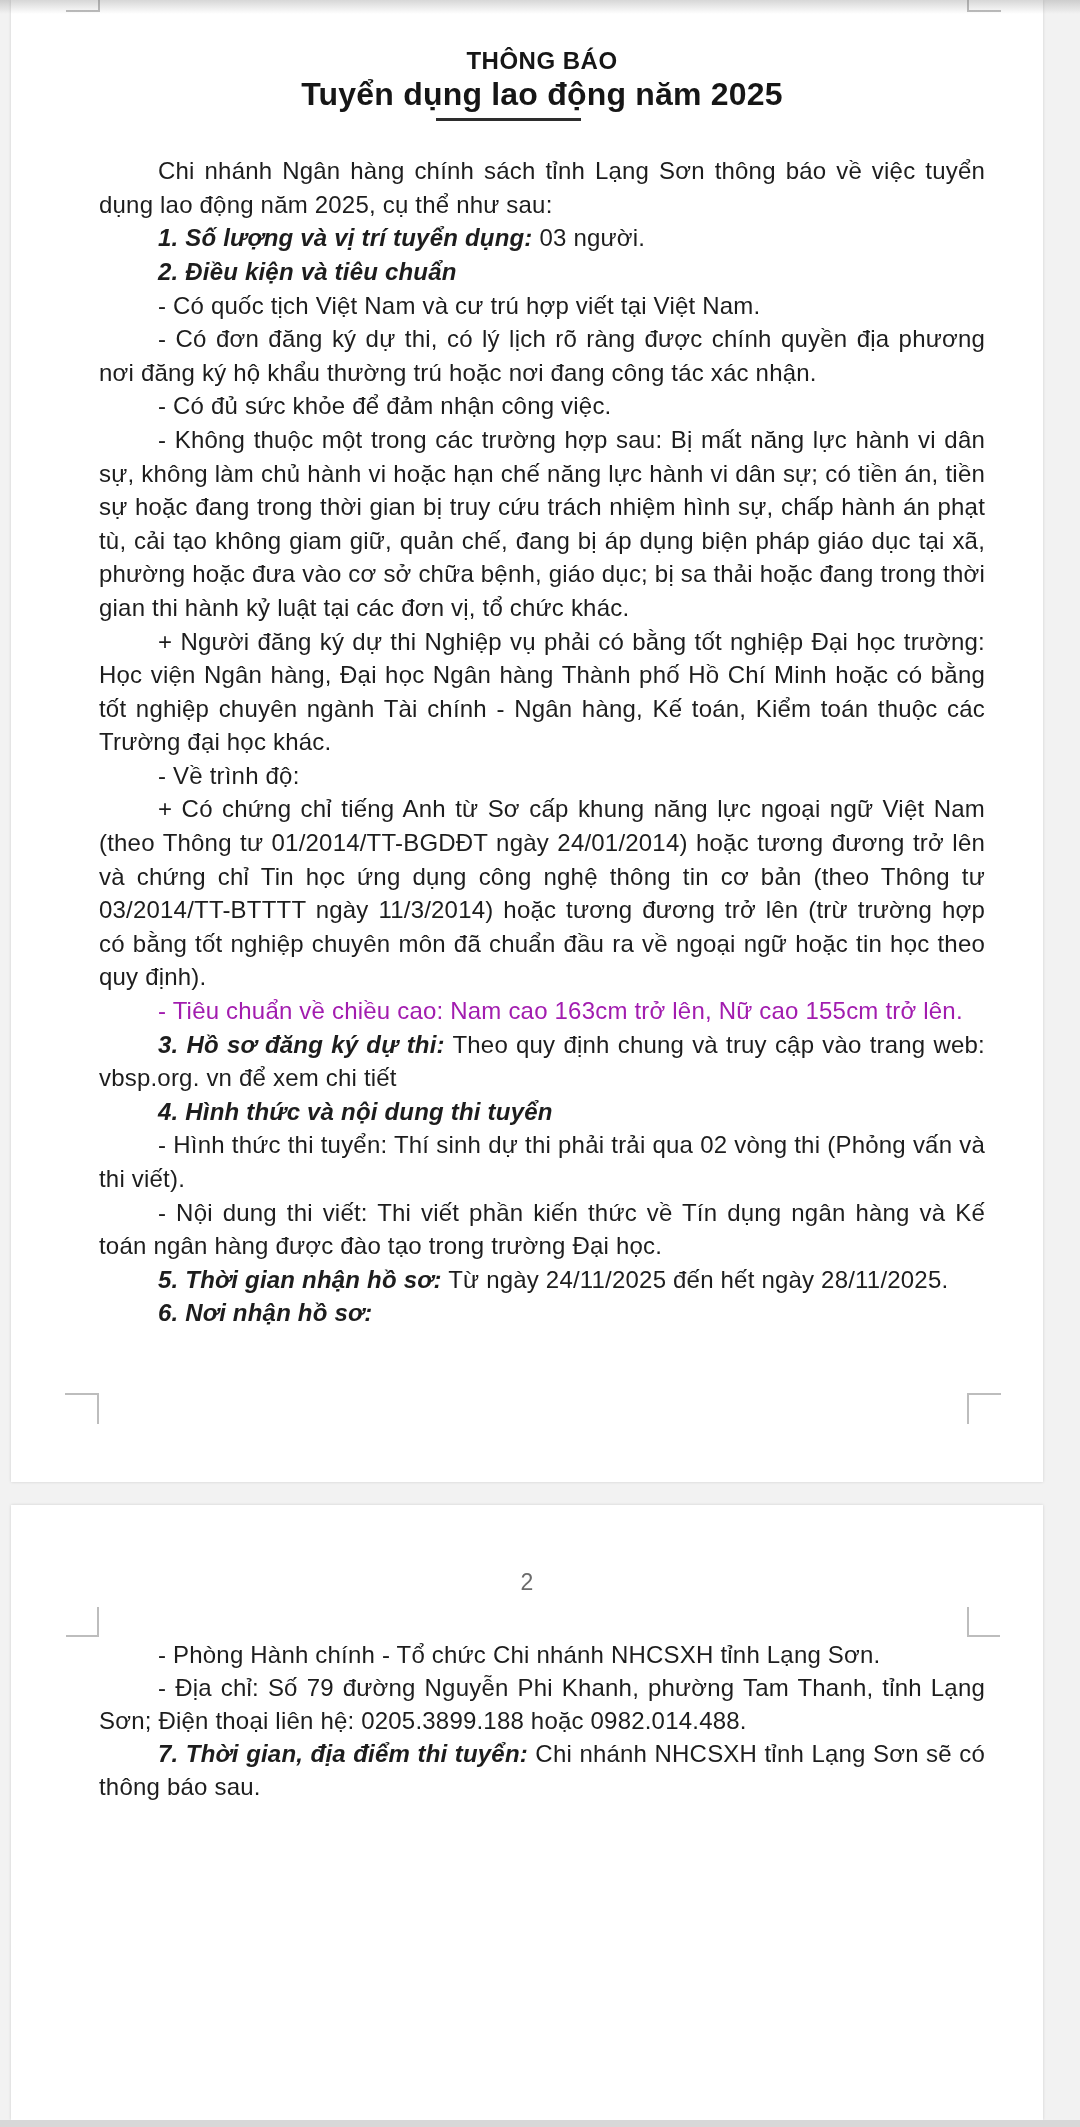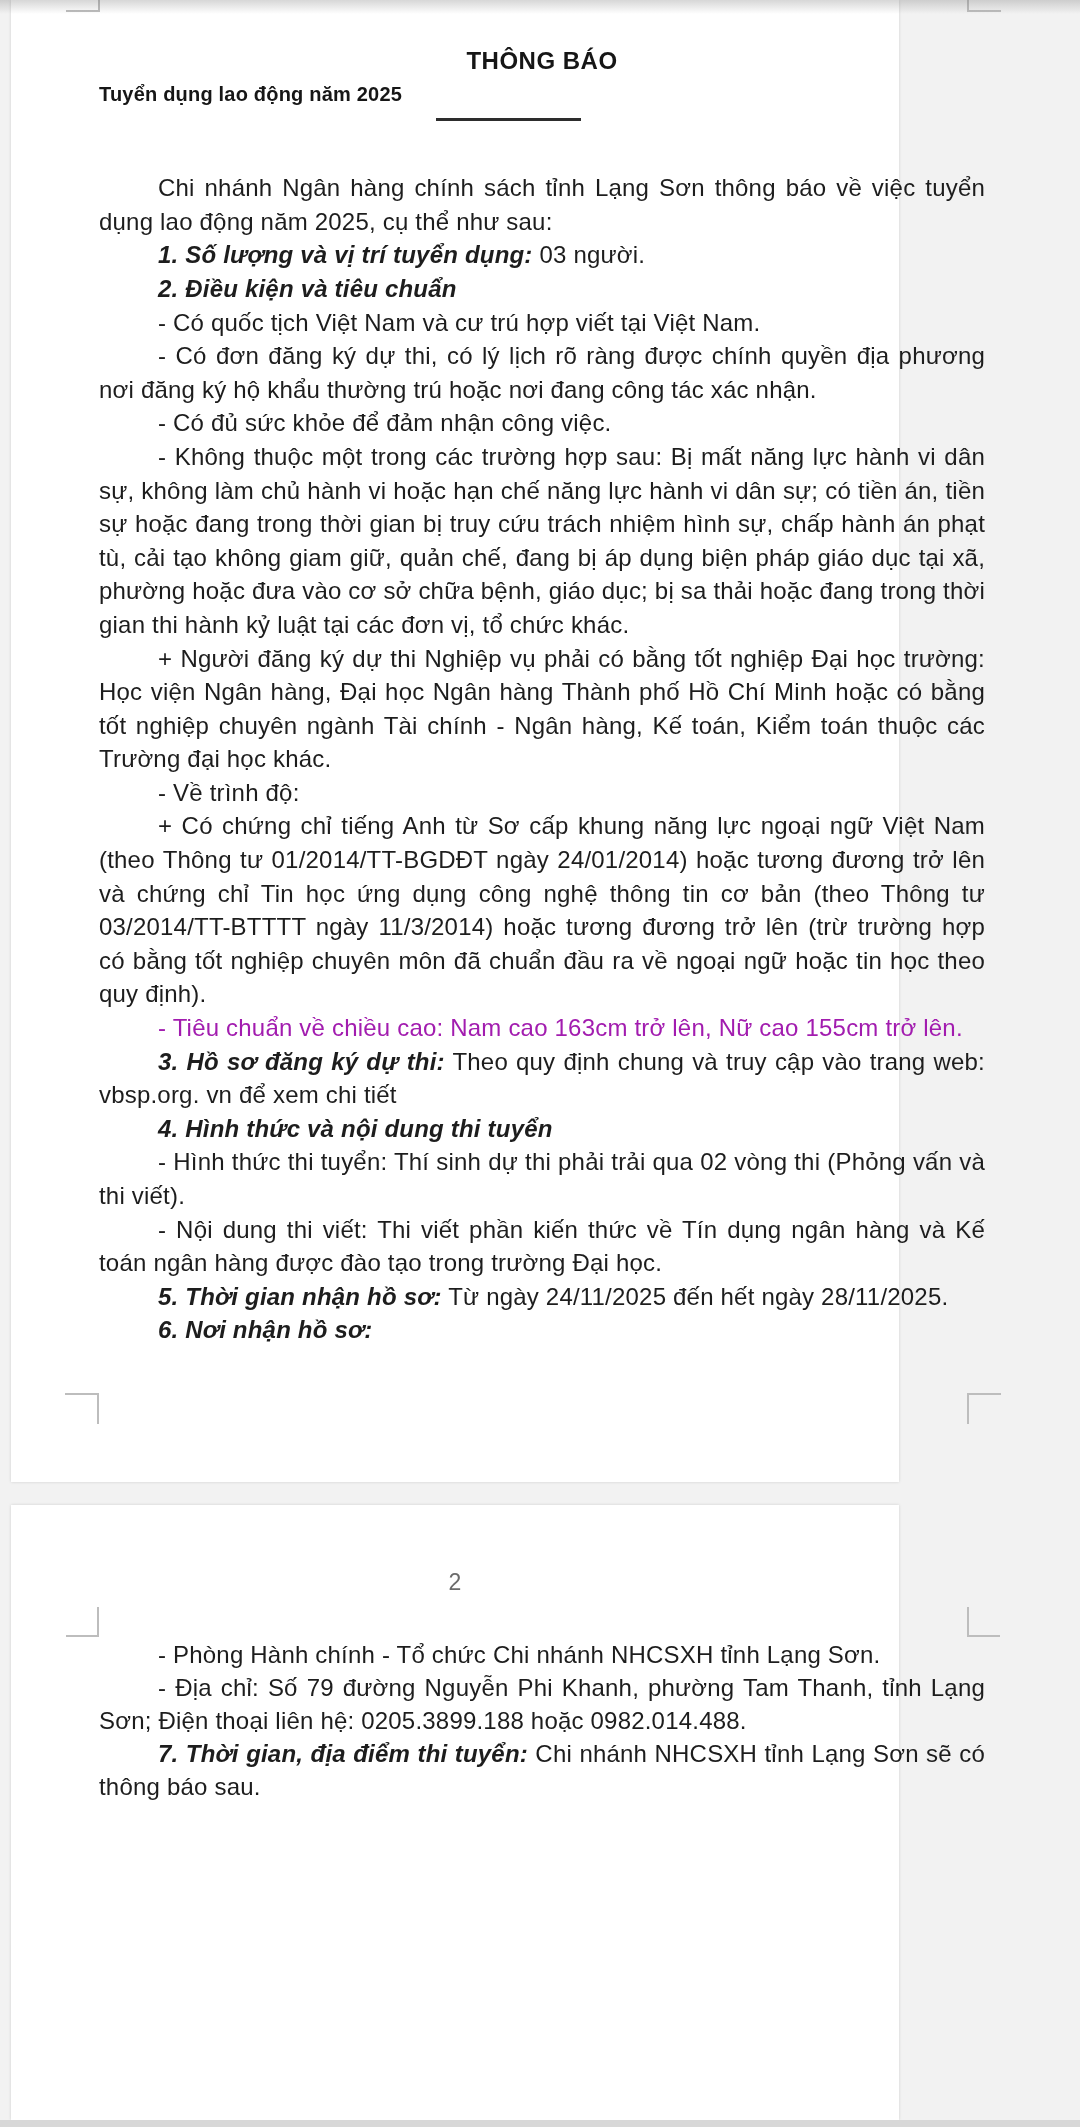--- a/index.html
+++ b/index.html
@@ -7,21 +7,21 @@
     position: relative;
     width: 1080px;
     height: 2127px;
     background: #f2f2f2;
     overflow: hidden;
     font-family: "Liberation Sans", sans-serif;
   }
   .page {
     position: absolute;
     left: 11px;
-    width: 888px;
+    width: 1032px;
     background: #ffffff;
     box-shadow: 0 0 3px rgba(0,0,0,0.14);
   }
   #page1 { top: 0; height: 1482px; }
   #page2 { top: 1505px; height: 615px; }
 
   .content {
     position: absolute;
     left: 88px;
     width: 886px;
@@ -36,37 +36,37 @@
   .doc-title {
     margin: 44px 0 0 0;
     text-align: center;
     font-weight: bold;
     font-size: 24px;
     letter-spacing: 0.5px;
     color: #161616;
   }
   .doc-subtitle {
     margin: 0;
-    text-align: left;
+    text-align: center;
     font-weight: bold;
-    font-size: 20px;
+    font-size: 32px;
     color: #161616;
   }
   .title-underline {
     width: 145px;
     height: 3px;
     background: #2d2d2d;
     margin: 7px 0 0 337px;
   }
   .para {
     margin: 0;
     text-align: justify;
     text-indent: 59px;
   }
-  .para.first { margin-top: 50px; }
+  .para.first { margin-top: 33px; }
   .lead { font-weight: bold; font-style: italic; }
   .red { color: #a21caf; }
 
   .page-number {
     position: absolute;
     top: 64px;
     left: 0;
     width: 100%;
     text-align: center;
     font-size: 23px;

